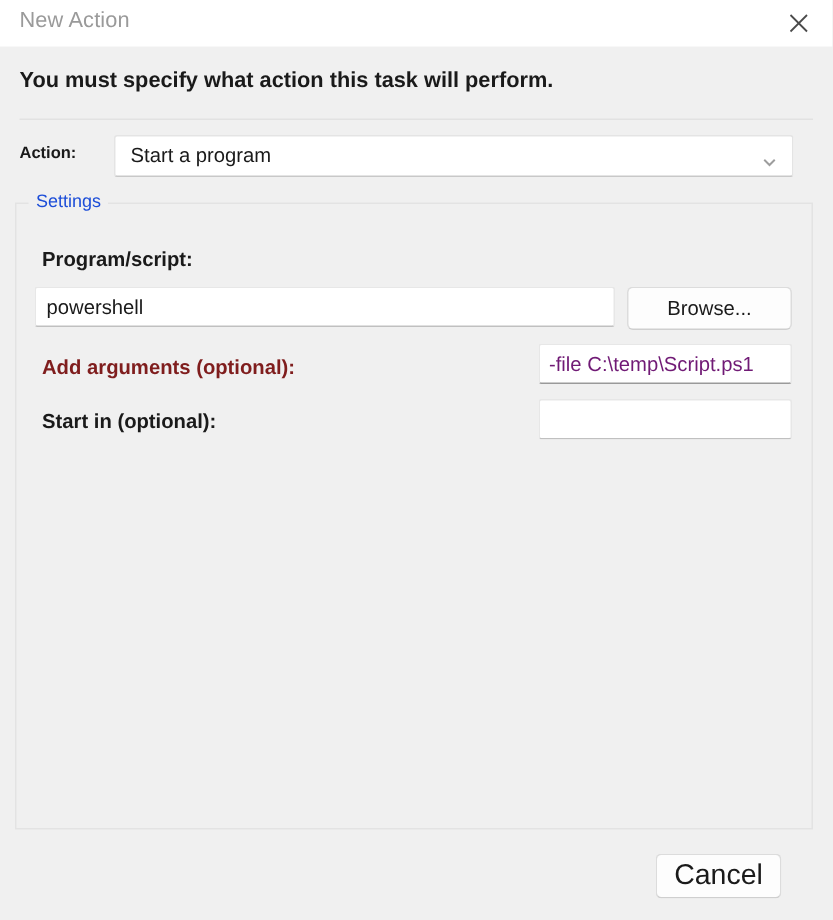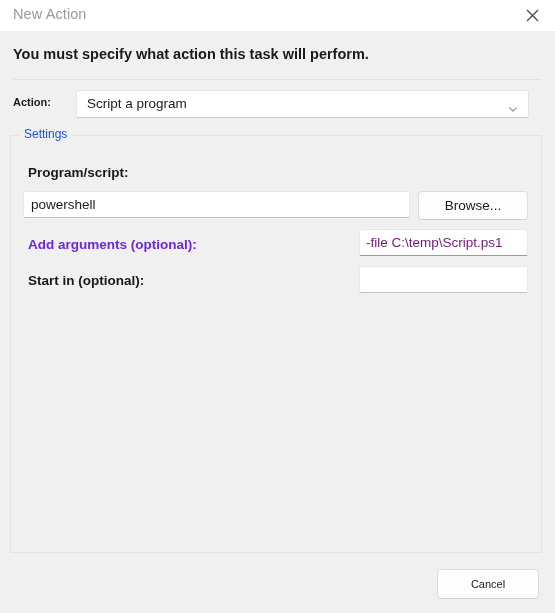--- a/index.html
+++ b/index.html
@@ -175,21 +175,21 @@
     color: #1a1a1a;
     cursor: default;
   }
 
   
   .lbl-args {
     position: absolute;
     left: 28px;
     top: 237px;
     font-size: 13.5px;
-    color: #6d28d9;
+    color: #7f1d1d;
     font-weight: 600;
     white-space: nowrap;
   }
   .input-args {
     position: absolute;
     left: 359px;
     top: 229px;
     width: 169px;
     height: 27px;
     box-sizing: border-box;
@@ -245,29 +245,29 @@
     border-radius: 4px;
     font-family: "Liberation Sans", sans-serif;
     font-size: 13.5px;
     color: #1a1a1a;
     cursor: default;
   }
   .btn-cancel {
     position: absolute;
     left: 437px;
     top: 569px;
-    width: 102px;
+    width: 84px;
     height: 30px;
     box-sizing: border-box;
     background: #fdfdfd;
     border: 1px solid #dcdcdc;
     border-bottom-color: #cfcfcf;
     border-radius: 4px;
     font-family: "Liberation Sans", sans-serif;
-    font-size: 11px;
+    font-size: 19px;
     color: #1a1a1a;
     cursor: default;
   }
 </style>
 </head>
 <body>
 
 <div class="dialog">
 
   <div class="titlebar">
@@ -280,21 +280,21 @@
         </svg>
       </span>
     </div>
   </div>
 
   <div class="instruction">You must specify what action this task will perform.</div>
   <div class="header-sep"></div>
 
   <div class="action-label">Action:</div>
   <div class="action-combo">
-    <div class="action-combo-text">Script a program</div>
+    <div class="action-combo-text">Start a program</div>
     <span class="combo-chevron">
       <svg width="12" height="10" viewBox="0 0 12 10" aria-hidden="true">
         <polyline points="2.5,3.5 6,7 9.5,3.5" fill="none" stroke="#9d9d9d" stroke-width="1.3"></polyline>
       </svg>
     </span>
   </div>
 
   <div class="groupbox"></div>
   <div class="groupbox-legend">Settings</div>
 

